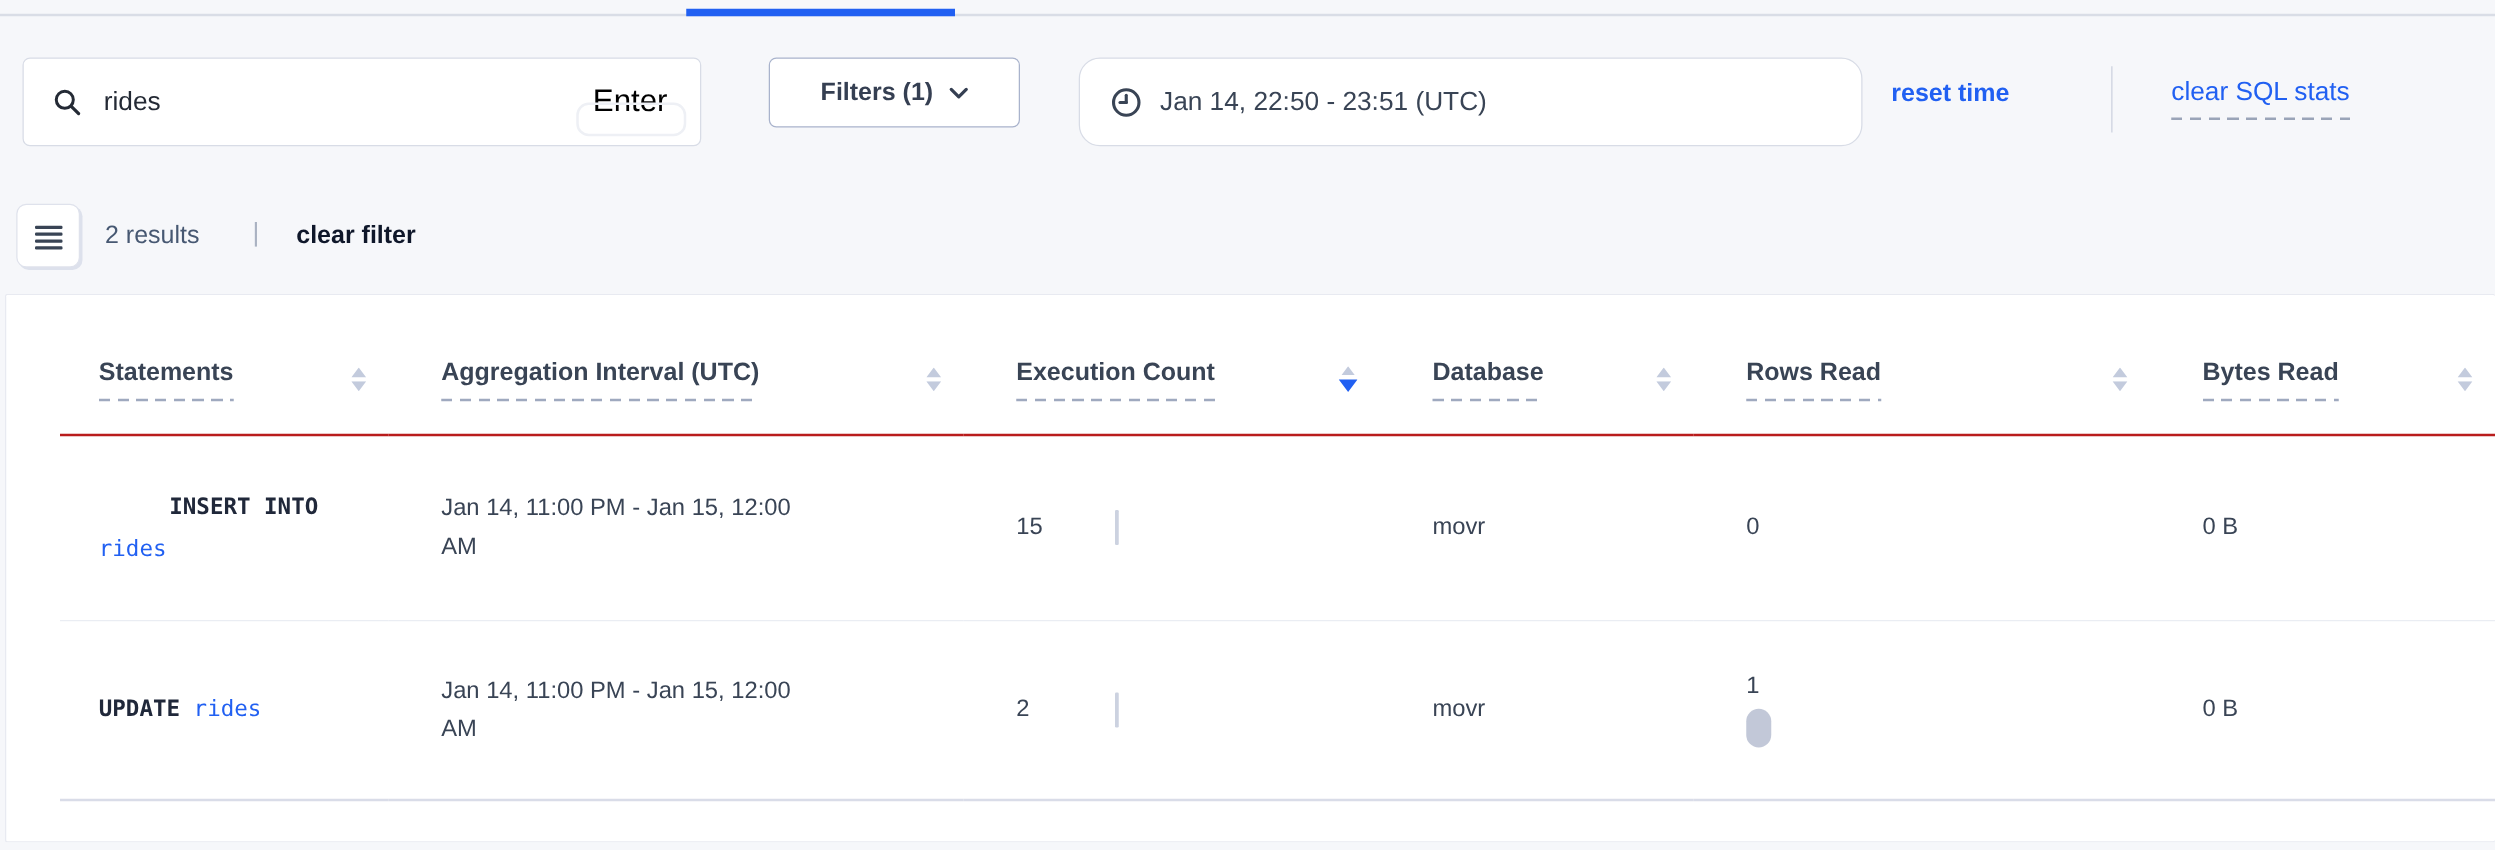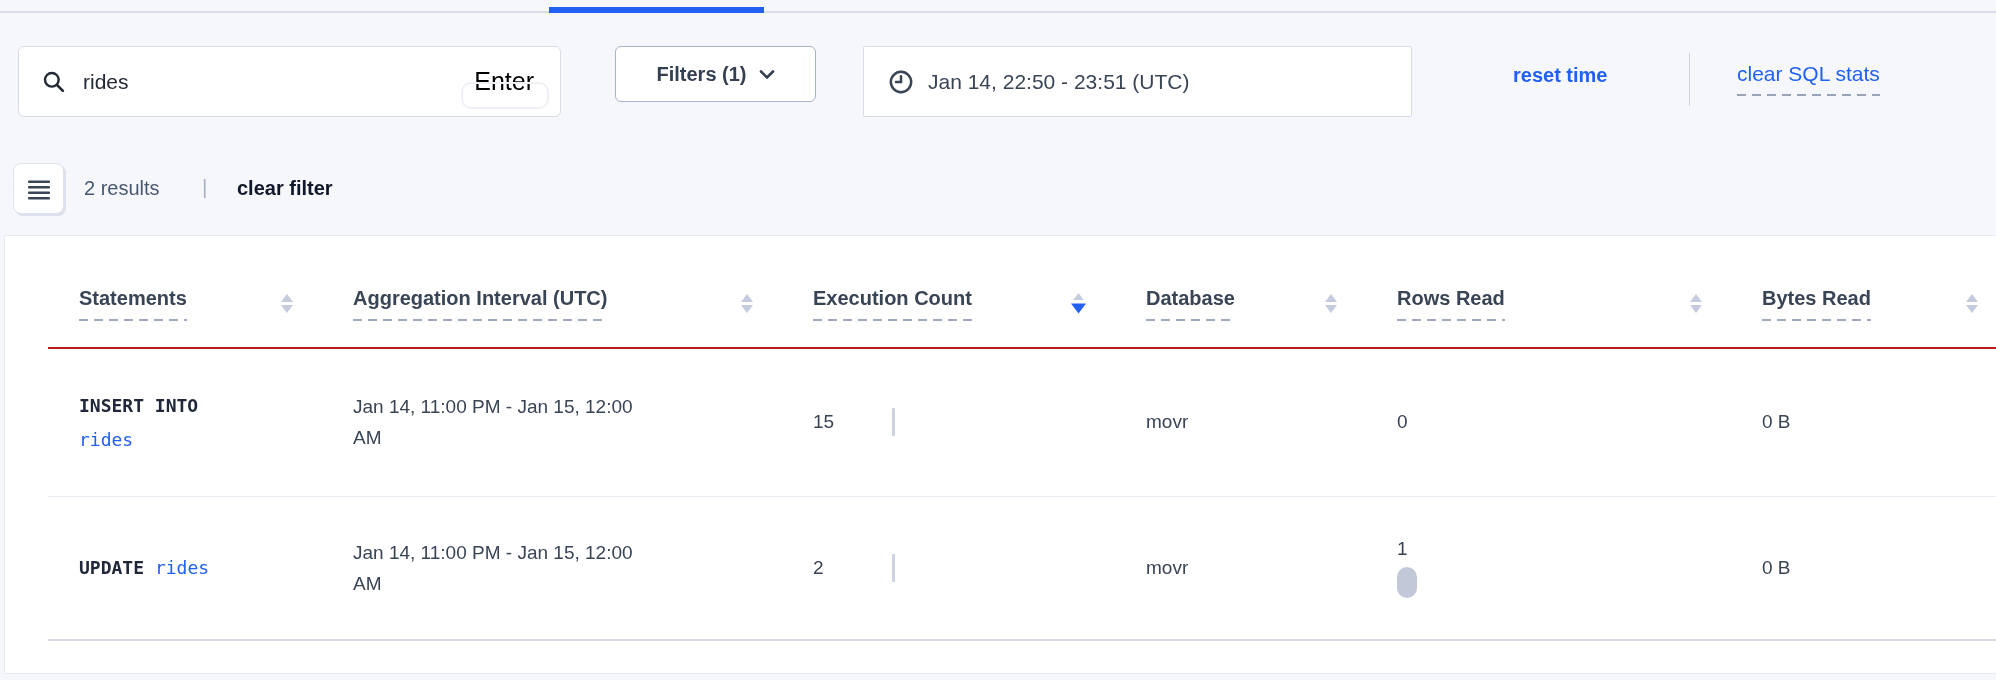--- a/index.html
+++ b/index.html
@@ -31,22 +31,22 @@
     content:""; position:absolute; left:-13px; right:-15px; top:52%; bottom:-13px;
     border:2px solid #eef0f5; border-radius:10px;
   }
   .filters-button {
     position:absolute; left:615px; top:46px; width:201px; height:56px;
     background:#fff; border:1px solid #a9b3cc; border-radius:6px;
     display:flex; align-items:center; justify-content:center; gap:12px;
     font-size:20px; font-weight:700; color:#353f52; cursor:pointer;
   }
   .time-picker {
-    position:absolute; left:863px; top:46px; width:549px; height:71px;
-    background:#fff; border:1px solid #d8dce6; border-radius:2px;
+    position:absolute; left:863px; top:46px; width:627px; height:71px;
+    background:#fff; border:1px solid #d8dce6; border-radius:17px;
     display:flex; align-items:center; padding:0 24px; gap:14px;
     font-size:21px; color:#394455; cursor:pointer;
   }
   .reset-time {
     position:absolute; left:1513px; top:64px;
     font-size:20px; font-weight:700; color:#2160f2; cursor:pointer;
   }
   .toolbar-divider { position:absolute; left:1689px; top:53px; width:1px; height:53px; background:#ccd1de; }
   .clear-sql-stats {
     position:absolute; left:1737px; top:62px;
@@ -93,21 +93,21 @@
   }
   .sort-icon { margin-left:auto; margin-right:18px; display:flex; flex-direction:column; align-items:center; gap:3px; cursor:pointer; }
   .stmt-table td { vertical-align:middle; padding:0 0 0 42px; font-size:19px; color:#394455; }
   .stmt-table td.first { padding-left:31px; }
   tr.data-row-1 td { height:148px; }
   tr.data-row-2 td { height:144px; border-top:1px solid #eaedf3; }
   tr.data-row-2 td { border-bottom:2px solid #d9dce8; }
   .mono { font-family:"DejaVu Sans Mono","Liberation Mono",monospace; font-size:18px; }
   .stmt-kw { color:#20283a; font-weight:600; }
   .stmt-link { color:#2160f2; font-weight:500; cursor:pointer; text-decoration:none; }
-  .stmt-stack .stmt-kw { display:block; margin-bottom:13px; }
+  .stmt-stack .stmt-kw { display:block; margin-bottom:13px;text-align:center; }
   .interval-text { width:295px; line-height:31px; }
   .exec-cell { display:flex; align-items:center; }
   .exec-num { width:60px; }
   .exec-bar { width:3px; height:28px; background:#ccd2e0; margin-left:19px; border-radius:1px; }
   .rows-stack { display:flex; flex-direction:column; align-items:flex-start; }
   .rows-pill { width:20px; height:31px; border-radius:10px; background:#c2c8d8; margin-top:7px; }
 </style>
 </head>
 <body>
 

